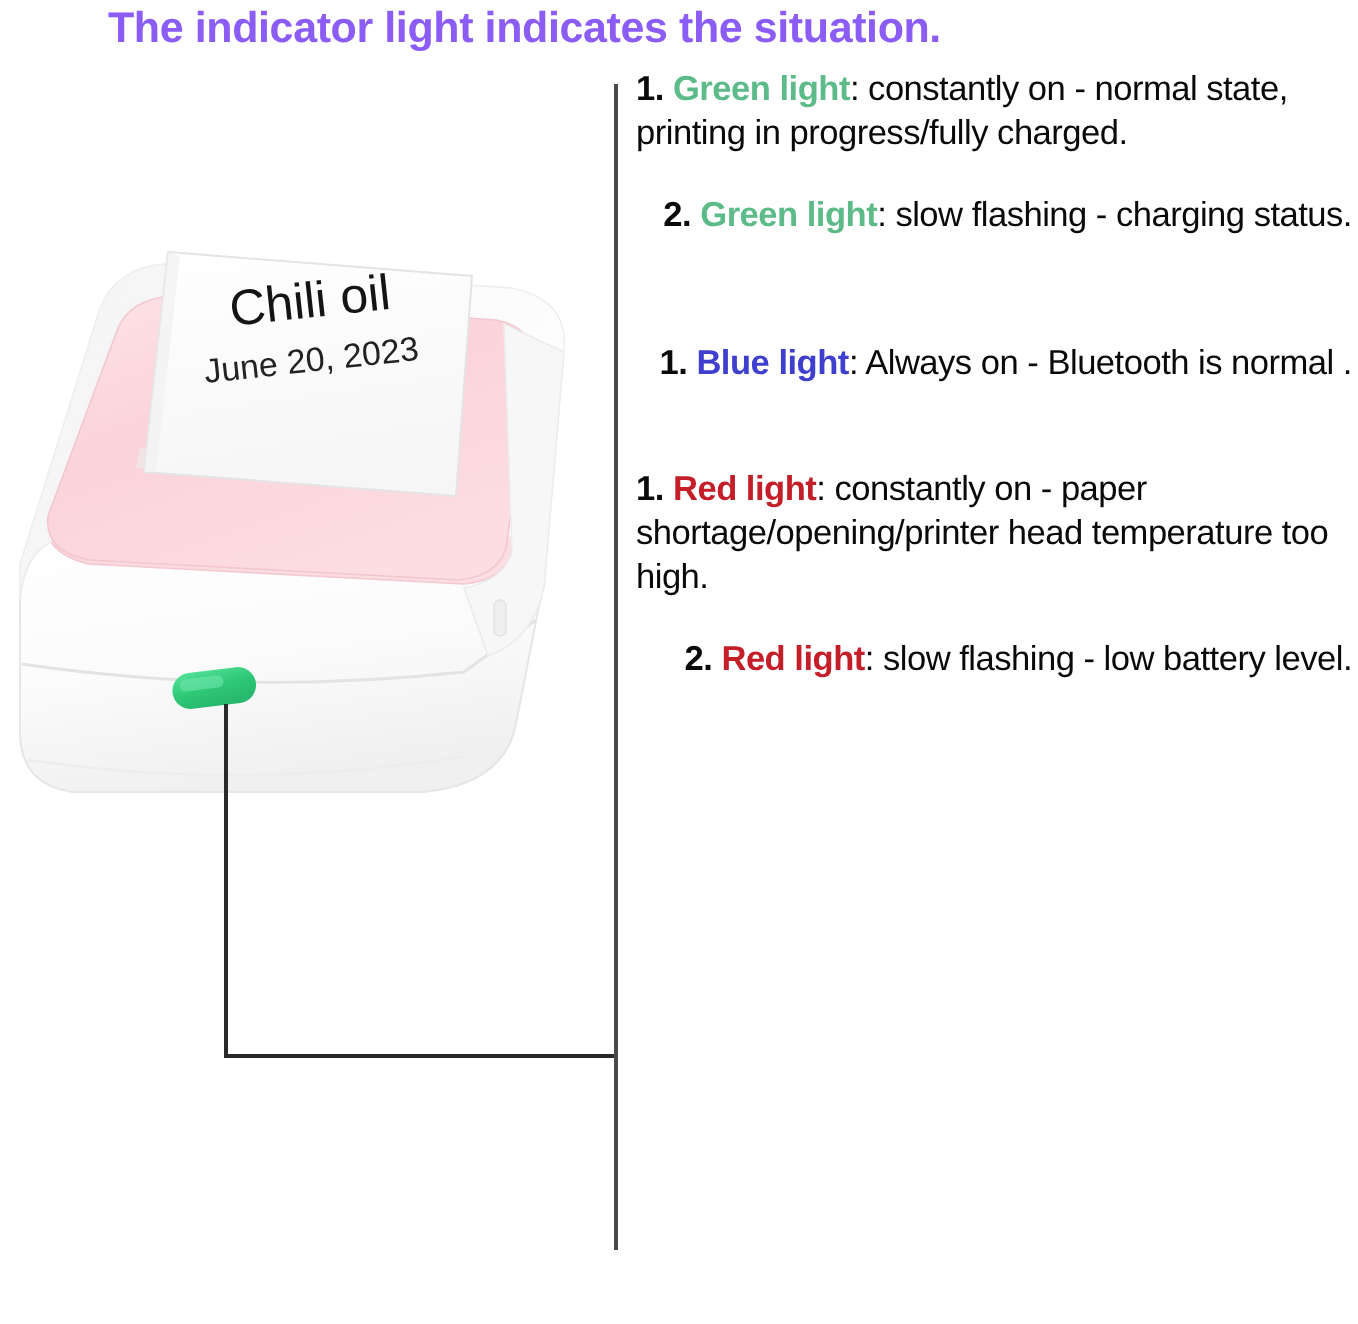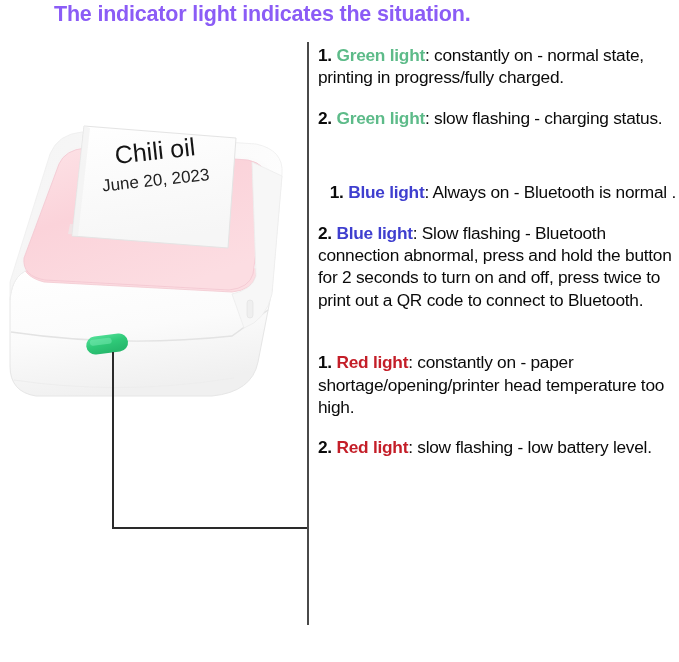--- a/index.html
+++ b/index.html
@@ -98,38 +98,38 @@
     font-weight: 400;
     color: #222222;
     font-family: "Liberation Sans", sans-serif;
     white-space: nowrap;
   }
 
   
   #text-column {
     position: absolute;
     left: 318px;
-    top: 44px;
+    top: 33px;
     width: 358px;
   }
   .para {
     font-size: 17.3px;
     line-height: 22.4px;
     color: #0a0a0a;
     font-weight: 400;
     letter-spacing: -0.25px;
     margin: 0;
   }
   .para .kw { font-weight: 700; }
   .grp-green .kw { color: #5dbb89; }
   .grp-blue  .kw { color: #3f3fcf; }
   .grp-red   .kw { color: #c41e28; }
   .num { font-weight: 700; color: #0a0a0a; }
 
-  .p-gap-small { margin-top: 18px; }
+  .p-gap-small { margin-top: 18px; text-align: right; }
   .p-gap-group { margin-top: 52px; text-align: right; }
   .p-gap-group-red { margin-top: 40px; }
 </style>
 </head>
 <body>
 
 <div id="page-title">The indicator light indicates the situation.</div>
 
 <div id="printer">
   <svg width="296" height="300" viewBox="0 0 296 300" xmlns="http://www.w3.org/2000/svg">
@@ -248,19 +248,18 @@
 <div id="divider"></div>
 
 <div id="text-column">
 
   <p class="para grp-green"><span class="num">1.</span> <span class="kw">Green light</span><span>: constantly on - normal state, printing in progress/fully charged.</span></p>
 
   <p class="para grp-green p-gap-small"><span class="num">2.</span> <span class="kw">Green light</span><span>: slow flashing - charging status.</span></p>
 
   <p class="para grp-blue p-gap-group"><span class="num">1.</span> <span class="kw">Blue light</span><span>: Always on - Bluetooth is normal .</span></p>
 
-  <p class="para grp-blue p-gap-small"><span class="num">2.</span> <span class="kw">Blue light</span><span>: Slow flashing - Bluetooth connection abnormal, press and hold the button for 2 seconds to turn on and off, press twice to print out a QR code to connect to Bluetooth.</span></p>
 
   <p class="para grp-red p-gap-group-red"><span class="num">1.</span> <span class="kw">Red light</span><span>: constantly on - paper shortage/opening/printer head temperature too high.</span></p>
 
   <p class="para grp-red p-gap-small"><span class="num">2.</span> <span class="kw">Red light</span><span>: slow flashing - low battery level.</span></p>
 
 </div>
 
 </body></html>

